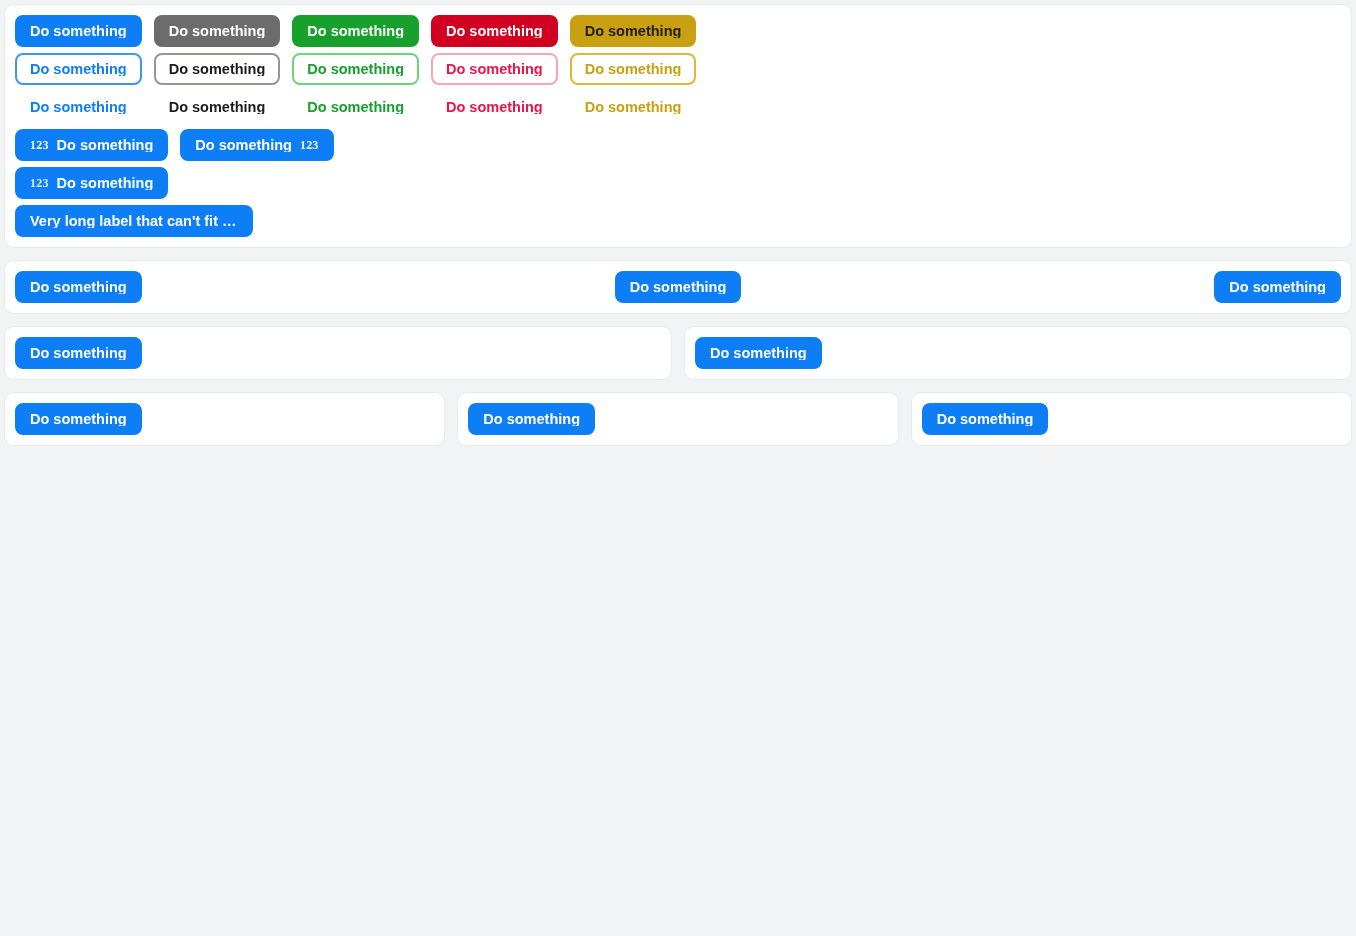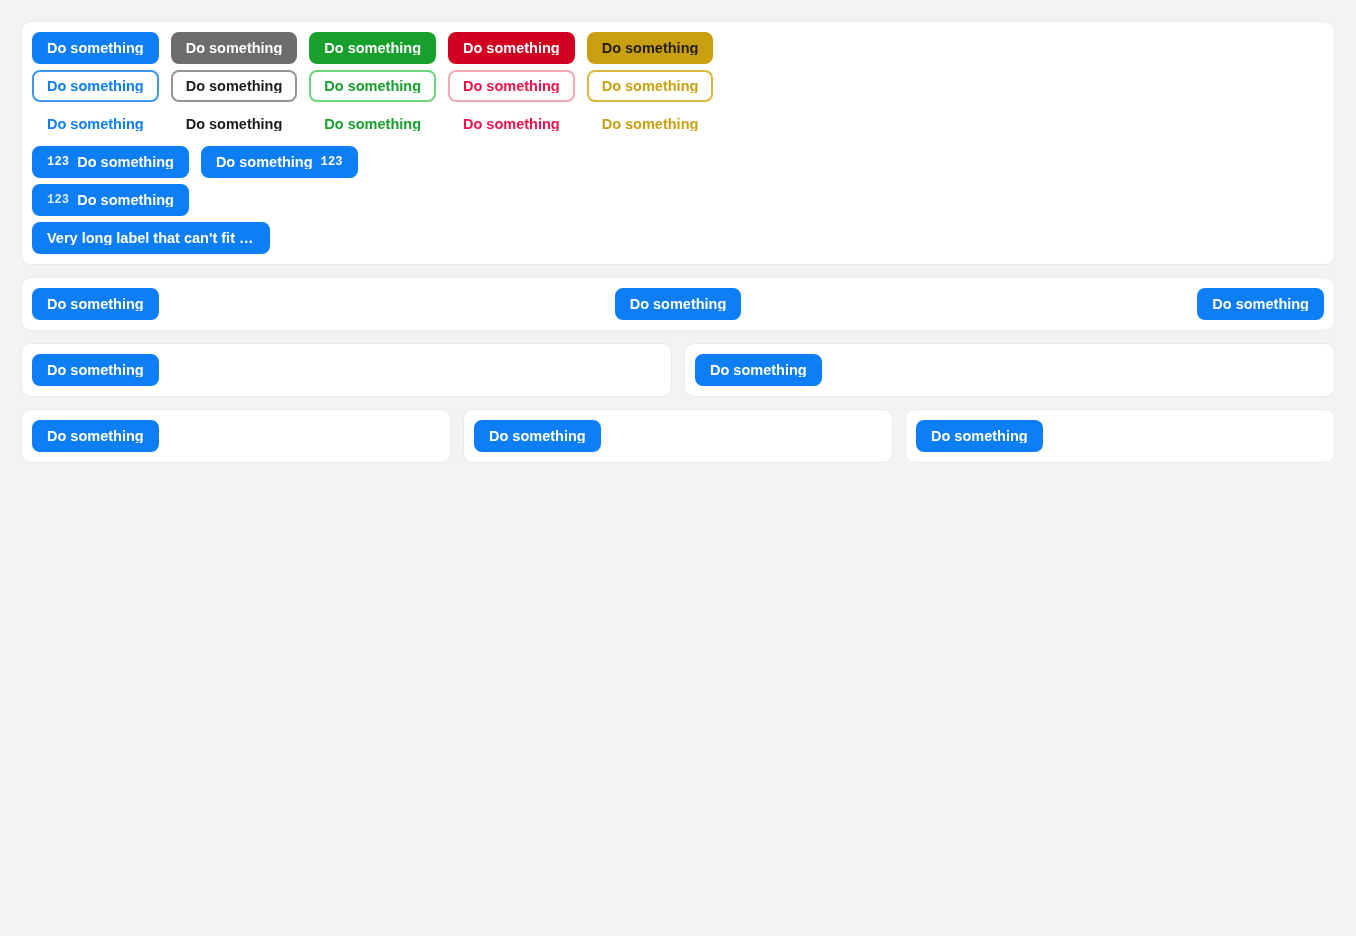--- a/index.html
+++ b/index.html
@@ -9,21 +9,21 @@
   body {
     width: 1356px;
     height: 936px;
     background: #f2f3f5;
     font-family: "Liberation Sans", sans-serif;
     -webkit-font-smoothing: antialiased;
     overflow: hidden;
   }
 
   .page {
-    padding: 21px;
+    padding: 4px;
     box-sizing: border-box;
   }
 
   
   .card {
     background: #ffffff;
     border: 1px solid #e9eaec;
     border-radius: 10px;
     box-sizing: border-box;
   }
@@ -92,21 +92,21 @@
     background: transparent;
   }
 
   .btn .lbl {
     overflow: hidden;
     text-overflow: ellipsis;
     white-space: nowrap;
   }
 
   .btn .badge {
-    font-family: Liberation Mono, monospace;
+    font-family: Liberation Serif, serif;
     font-size: 12px;
     font-weight: 700;
     letter-spacing: .2px;
     line-height: 1;
     opacity: .97;
   }
 
   
   .btn.solid.primary   { background: #0d7ef5; border-color: #0d7ef5; color: #ffffff; }
   .btn.solid.secondary { background: #6c6c6c; border-color: #6c6c6c; color: #ffffff; }

